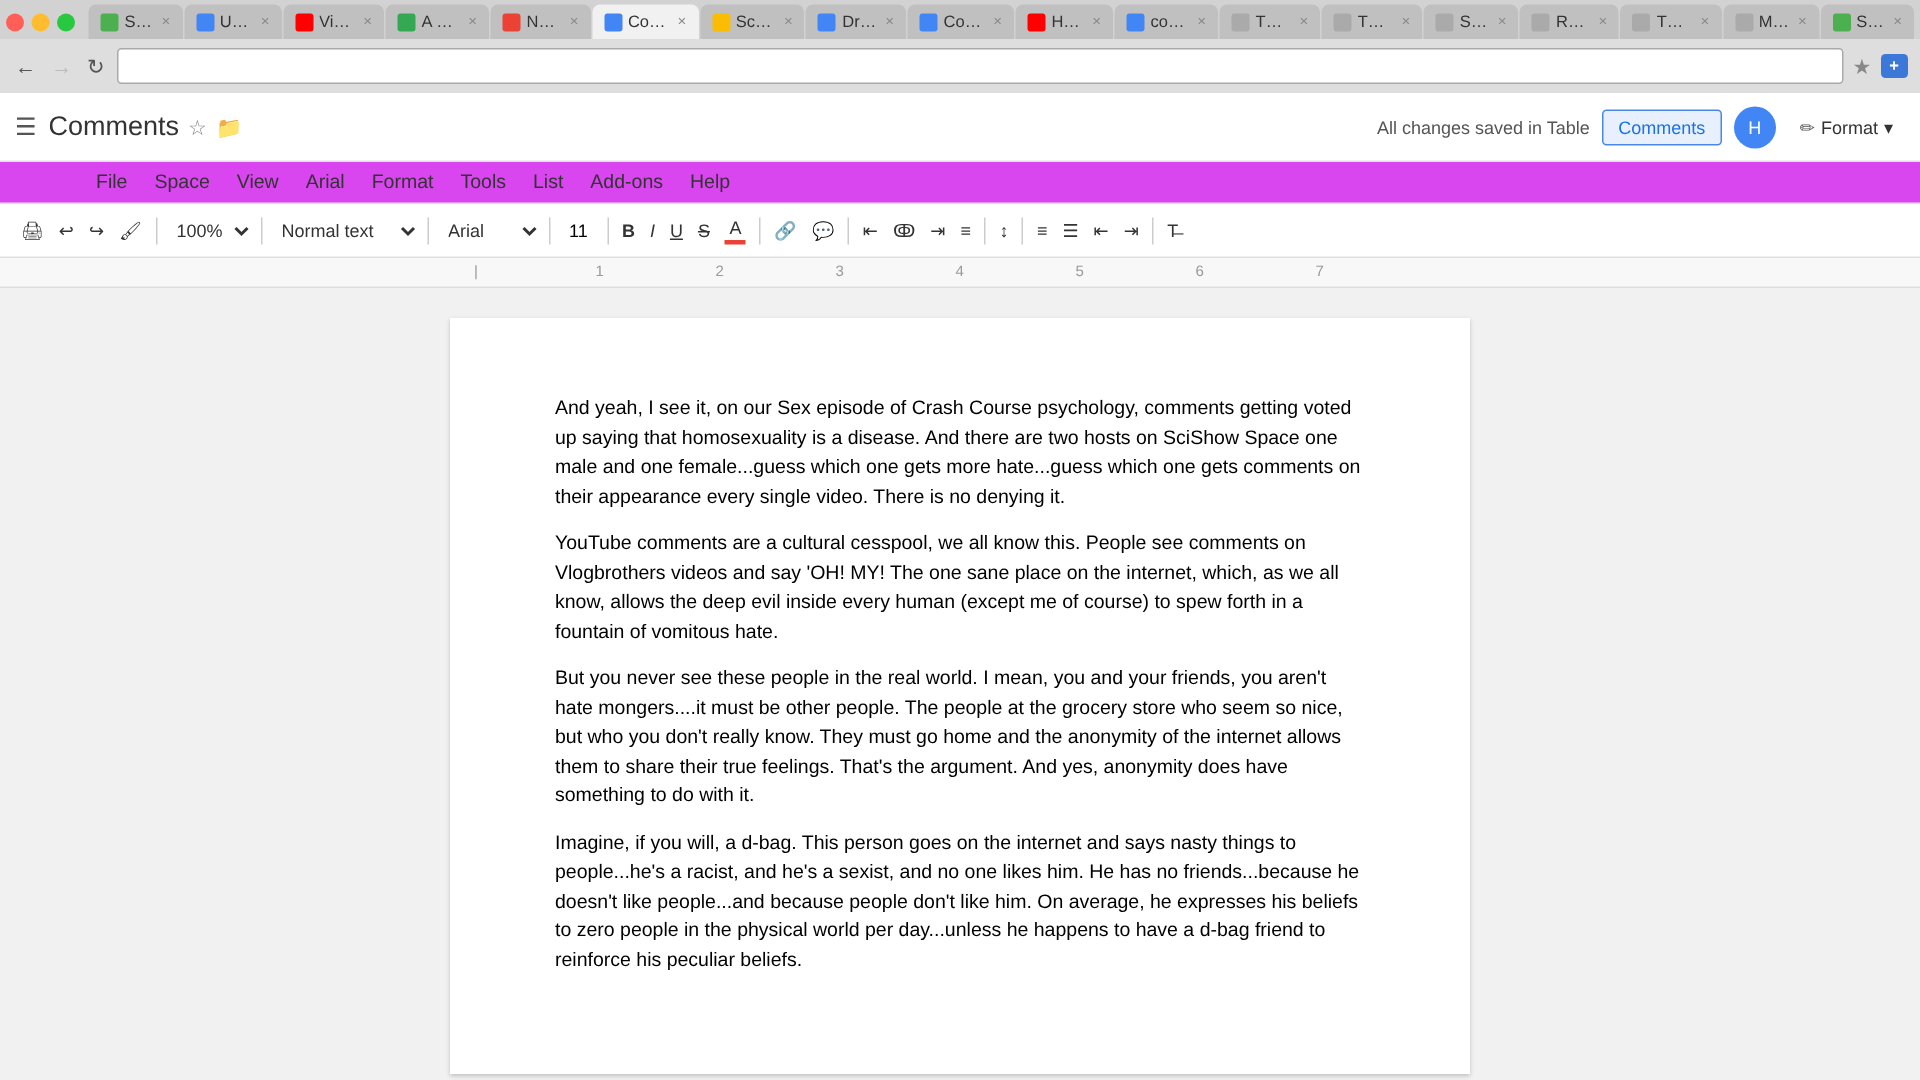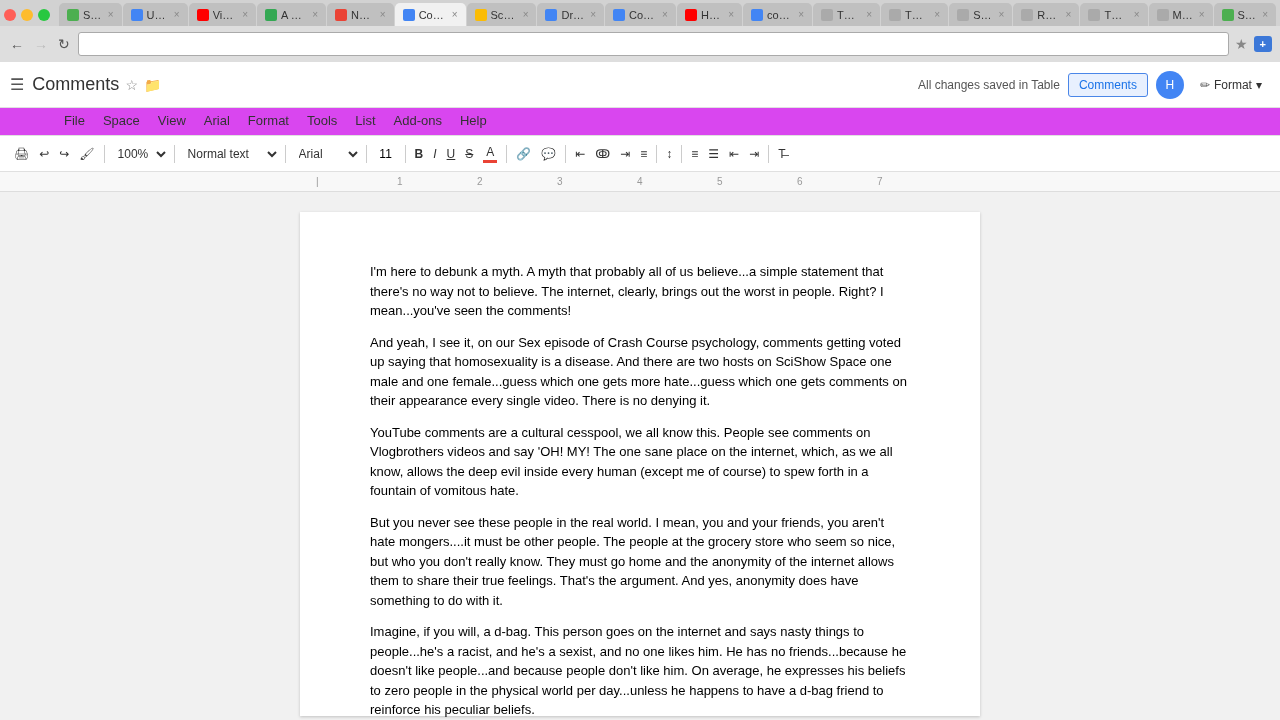--- a/index.html
+++ b/index.html
@@ -335,21 +335,20 @@
     <span style="position:absolute;left:557px;">3</span>
     <span style="position:absolute;left:637px;">4</span>
     <span style="position:absolute;left:717px;">5</span>
     <span style="position:absolute;left:797px;">6</span>
     <span style="position:absolute;left:877px;">7</span>
   </div>
 
   <div class="doc-area">
     <div class="doc-page">
       <div class="doc-content">
-        <p>I'm here to debunk a myth. A myth that probably all of us believe...a simple statement that there's no way not to believe. The internet, clearly, brings out the worst in people. Right? I mean...you've seen the comments!</p>
         <p>And yeah, I see it, on our Sex episode of Crash Course psychology, comments getting voted up saying that homosexuality is a disease. And there are two hosts on SciShow Space one male and one female...guess which one gets more hate...guess which one gets comments on their appearance every single video. There is no denying it.</p>
         <p>YouTube comments are a cultural cesspool, we all know this. People see comments on Vlogbrothers videos and say 'OH! MY! The one sane place on the internet, which, as we all know, allows the deep evil inside every human (except me of course) to spew forth in a fountain of vomitous hate.</p>
         <p>But you never see these people in the real world. I mean, you and your friends, you aren't hate mongers....it must be other people. The people at the grocery store who seem so nice, but who you don't really know. They must go home and the anonymity of the internet allows them to share their true feelings. That's the argument. And yes, anonymity does have something to do with it.</p>
         <p>Imagine, if you will, a d-bag. This person goes on the internet and says nasty things to people...he's a racist, and he's a sexist, and no one likes him. He has no friends...because he doesn't like people...and because people don't like him. On average, he expresses his beliefs to zero people in the physical world per day...unless he happens to have a d-bag friend to reinforce his peculiar beliefs.</p>
       </div>
     </div>
   </div>
 
 </div>
 

